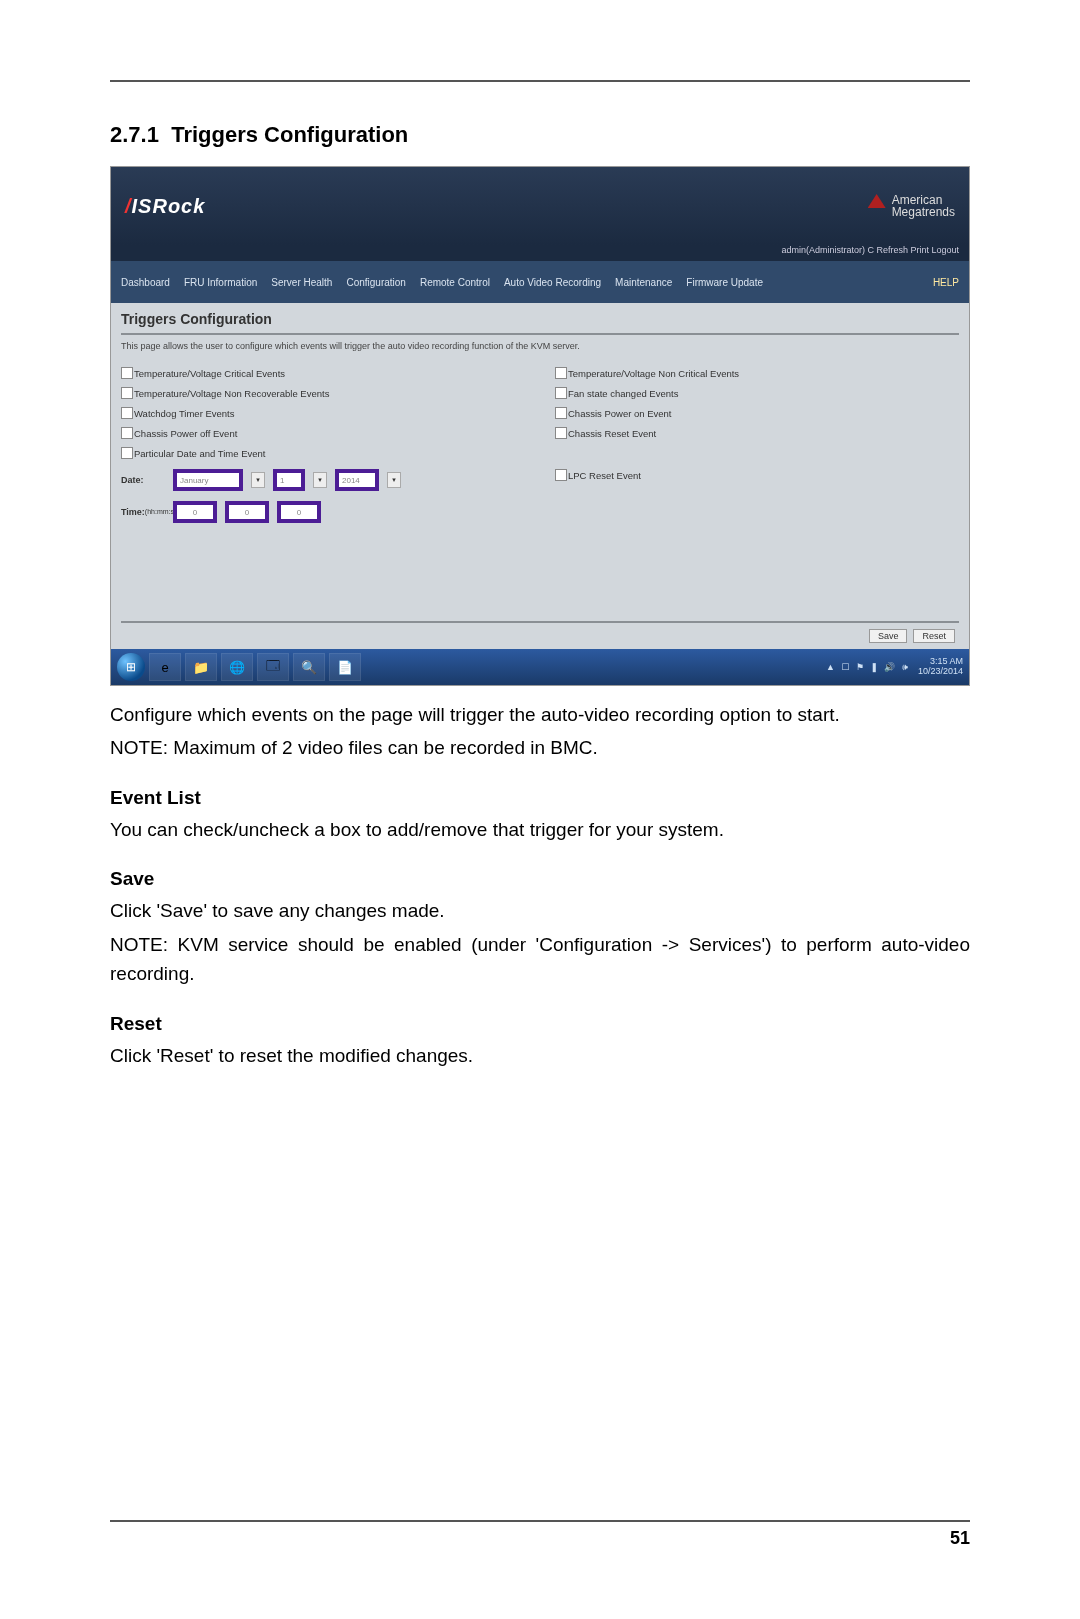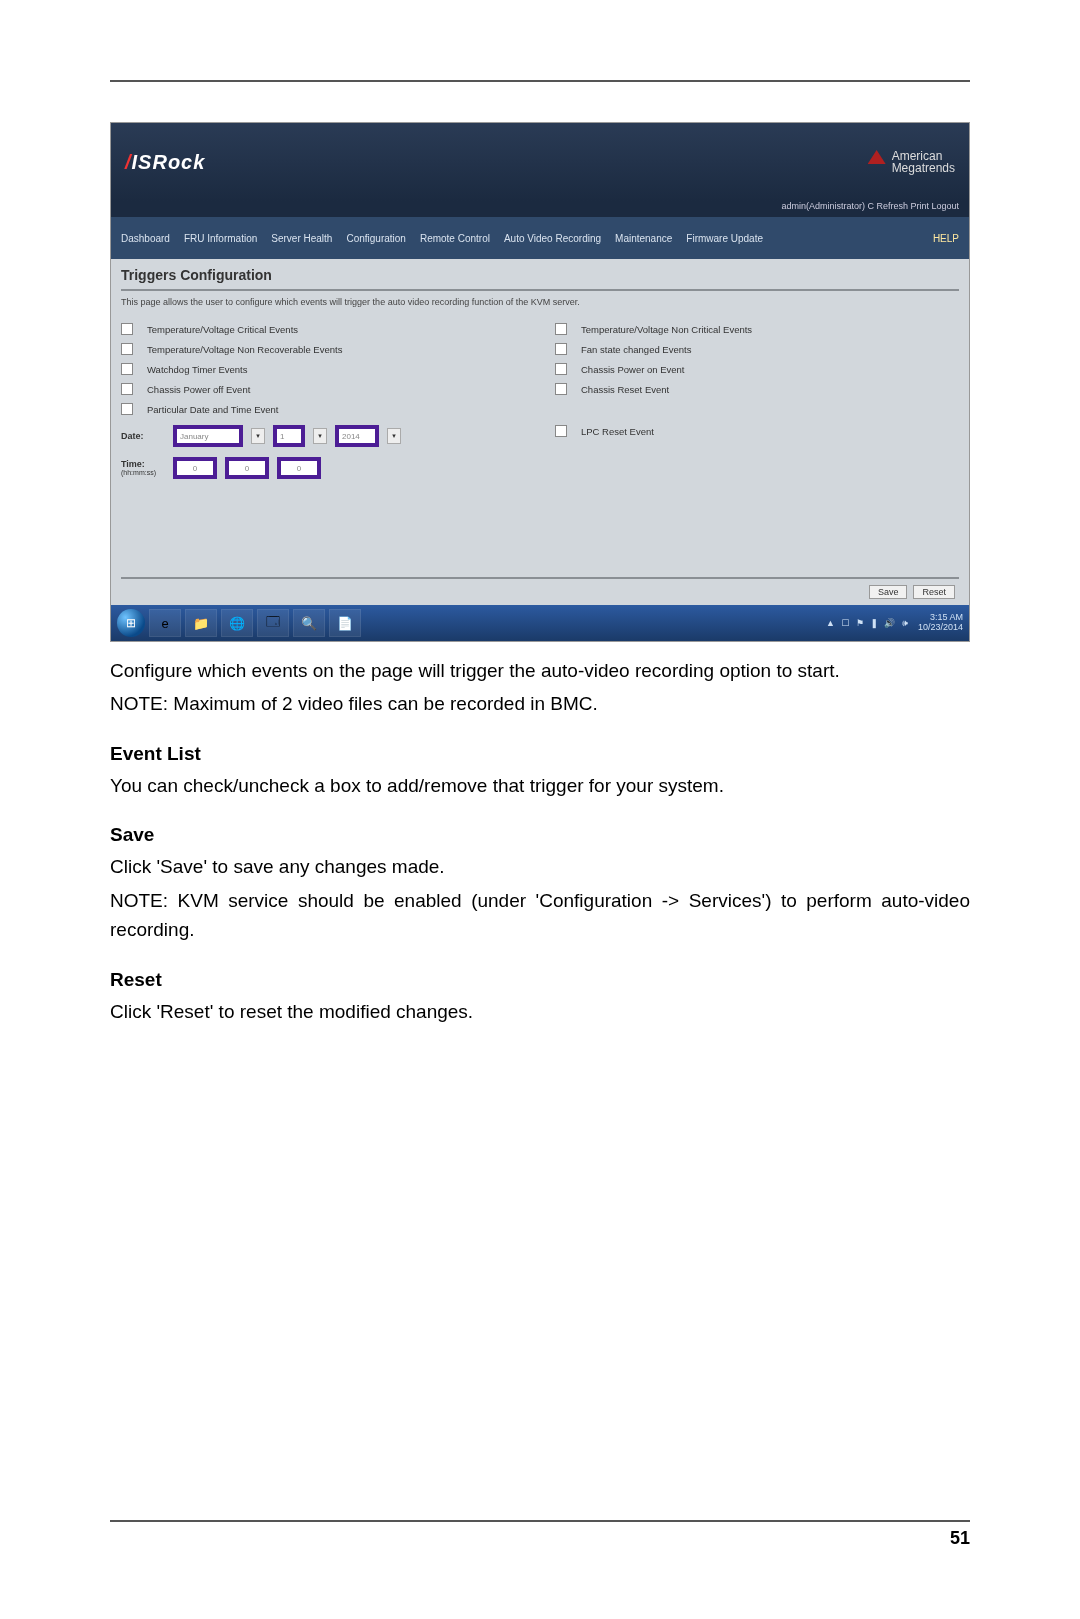--- a/index.html
+++ b/index.html
@@ -18,21 +18,21 @@
   .ss-sub{height:16px;background:#1b2a40;color:#ccd;font-size:9px;text-align:right;padding:0 10px}
   .ss-nav{height:26px;background:#304a6b;display:flex;gap:14px;align-items:center;padding:8px 10px}
   .ss-nav span{color:#d9e3ef;font-size:10px;white-space:nowrap}
   .ss-nav .help{margin-left:auto;color:#ffe9a0}
   .ss-body{flex:1;background:#d2d7dc;padding:8px 10px 0 10px;display:flex;flex-direction:column}
   .ss-title{font-size:14px;font-weight:bold;color:#333;margin-bottom:2px}
   .ss-rule{border-top:2px solid #8a8f94;margin:4px 0 6px 0}
   .ss-desc{font-size:9px;color:#444;margin-bottom:16px}
   .ss-cols{display:flex;gap:30px;font-size:9.5px;color:#333}
   .ss-col{flex:1;display:flex;flex-direction:column;gap:8px}
-  .chk{display:flex;align-items:center;gap:14px}
+  .chk{display:flex;align-items:center;gap:1px}
   .chk-box{width:10px;height:10px;border:1px solid #888;background:#fff;flex-shrink:0}
   .date-row{display:flex;align-items:center;gap:8px;font-size:9px;color:#333;margin-top:2px}
   .date-row .lbl{width:44px;color:#333;font-weight:bold}
   .ctrl{height:14px;border:4px solid #4c1d95;background:#fff;font-size:8px;display:flex;align-items:center;padding:0 3px;color:#888}
   .spin{width:12px;height:14px;border:1px solid #aaa;background:#eee;font-size:7px;display:flex;flex-direction:column;align-items:center;justify-content:center}
   .btnbar{margin-top:auto;display:flex;justify-content:flex-end;gap:6px;padding:6px 4px;border-top:2px solid #8a8f94}
   .ss-btn{font-size:9px;padding:1px 8px;border:1px solid #999;background:#f1f1f1;color:#333}
   .ss-space{flex:1}
   .taskbar{height:36px;background:linear-gradient(#2c5aa0,#1a3a68);display:flex;align-items:center;gap:4px;padding:0 6px}
   .tb-btn{width:30px;height:26px;background:rgba(255,255,255,.08);border:1px solid rgba(255,255,255,.08);display:flex;align-items:center;justify-content:center;font-size:13px}
@@ -43,20 +43,24 @@
   .hr-bot{border:none;border-top:2px solid #555;margin:0 0 6px 0}
   .pnum{text-align:right;font-weight:bold;font-size:18px}
 </style>
 </head>
 <body>
 
 <div class="page">
   <hr class="hr-top">
 
 
+  <h2>
+    <span>2.7.1</span>&nbsp;
+    <span>Triggers Configuration</span>
+  </h2>
 
   <div class="screenshot">
     <div class="ss-header">
       <span class="brand"><span class="slash">/</span>ISRock</span>
       <span class="ami">
         <span class="ami-icon"></span>
         <span style="display:flex;flex-direction:column;">
           <span>American</span>
           <span>Megatrends</span>
         </span>
@@ -103,21 +107,21 @@
           <div class="date-row">
             <span class="lbl">Date:</span>
             <span class="ctrl" style="width:56px">January</span>
             <span class="spin">▾</span>
             <span class="ctrl" style="width:18px">1</span>
             <span class="spin">▾</span>
             <span class="ctrl" style="width:30px">2014</span>
             <span class="spin">▾</span>
           </div>
           <div class="date-row">
-            <span class="lbl" style="display:flex;flex-direction:column;line-height:1">
+            <span class="lbl" style="display:flex;line-height:1">
               <span>Time:</span>
               <span style="font-weight:normal;font-size:7px">(hh:mm:ss)</span>
             </span>
             <span class="ctrl" style="width:30px;justify-content:center">0</span>
             <span class="ctrl" style="width:30px;justify-content:center">0</span>
             <span class="ctrl" style="width:30px;justify-content:center">0</span>
           </div>
         </div>
         <div class="ss-col">
           <div class="chk">

